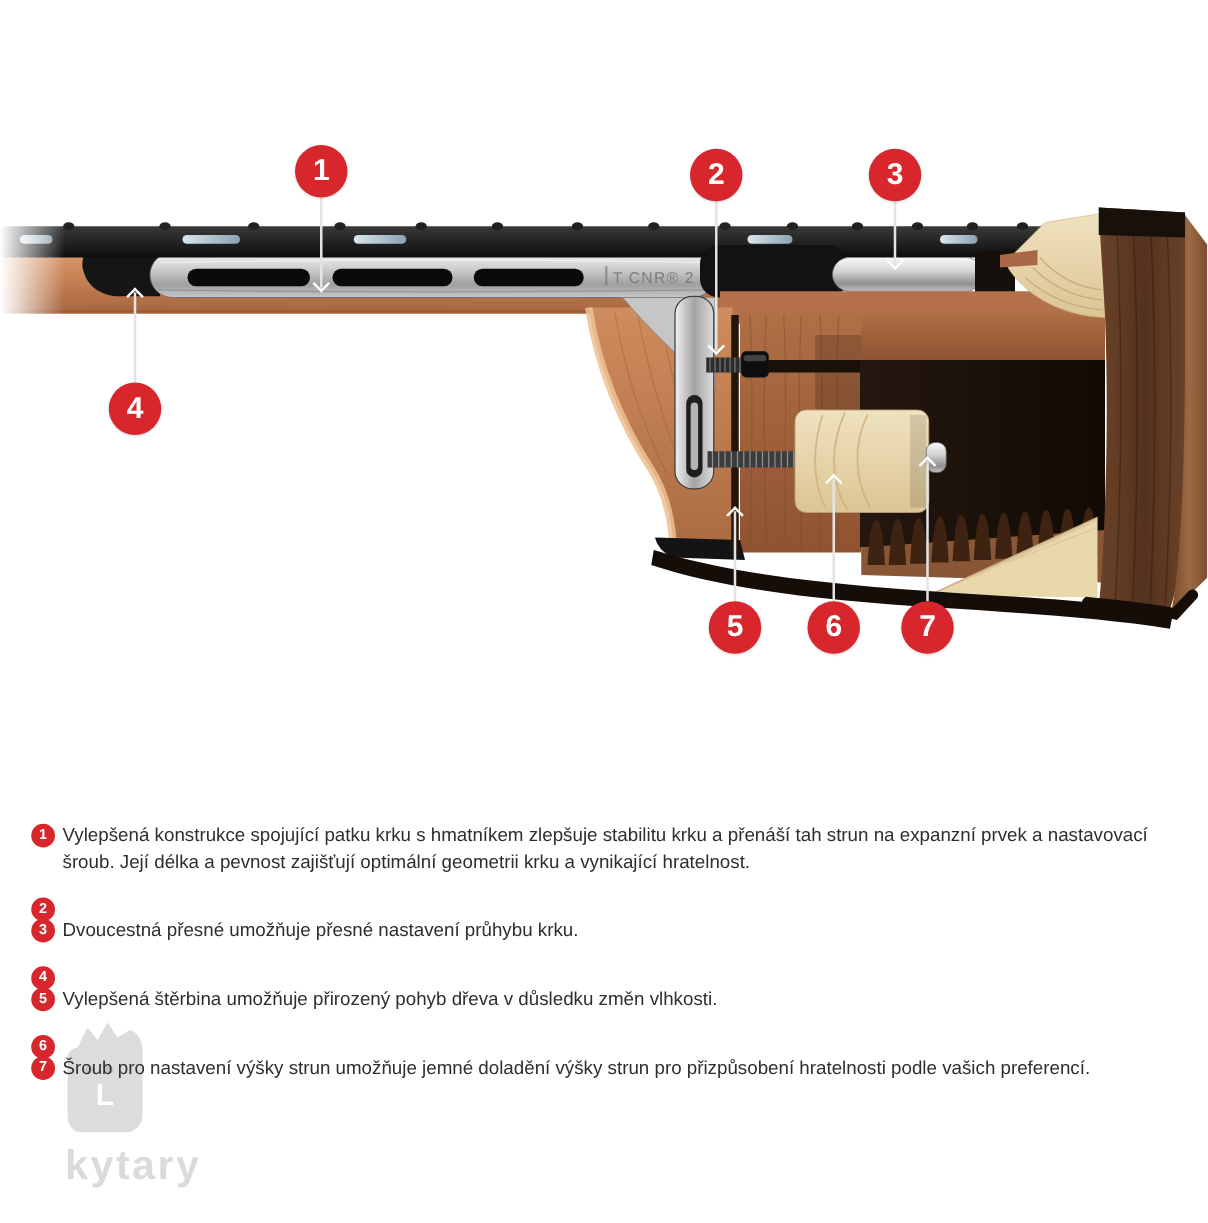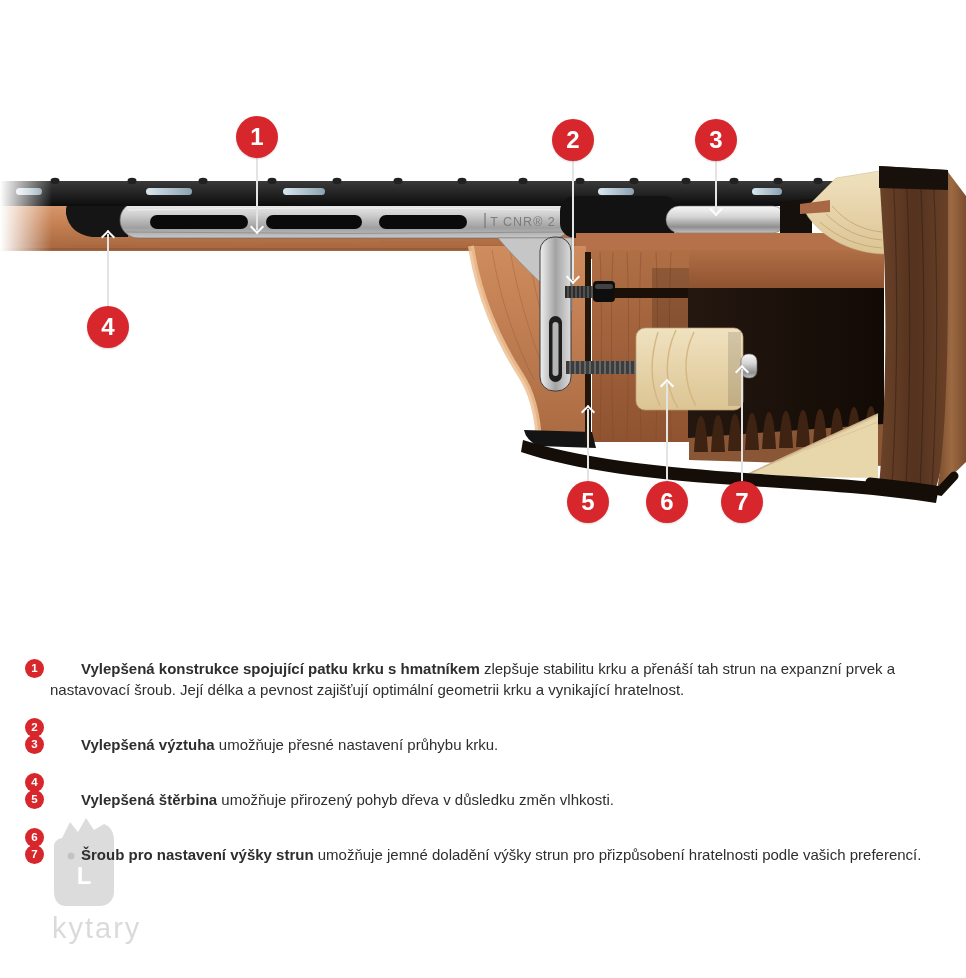--- a/index.html
+++ b/index.html
@@ -15,25 +15,25 @@
   .arrow.up{transform:rotate(135deg);}
   .callout{position:absolute;width:42px;height:42px;border-radius:50%;background:#d7262c;
            color:#fff;font-size:24px;font-weight:bold;text-align:center;line-height:42px;
            z-index:5;box-shadow:0 1px 2px rgba(0,0,0,0.15);}
 
   
   .legend{position:absolute;left:25px;top:658px;width:899px;display:flex;flex-direction:column;gap:17px;z-index:2;}
   .lg-item{position:relative;padding-left:25px;font-size:15px;line-height:21px;}
   .lg-num{position:absolute;left:0;top:1px;width:19px;height:19px;border-radius:50%;background:#d7262c;
           color:#fff;font-size:11.5px;font-weight:bold;text-align:center;line-height:19px;}
-  .lg-lead{font-weight:bold;margin-left:31px;}
+  .lg-lead{font-weight:normal;}
 
   
   .watermark{position:absolute;left:52px;top:816px;width:160px;z-index:1;opacity:0.6;}
-  .wm-text{font-size:29px;font-weight:normal;letter-spacing:2px;color:#c3c3c3;margin-top:2px;}
+  .wm-text{font-size:33px;font-weight:bold;letter-spacing:2px;color:#c3c3c3;margin-top:2px;}
 </style>
 </head>
 <body>
 
 <div class="canvas">
 
   <div class="diagram">
     <svg width="966" height="560" viewBox="0 0 966 560">
       <defs>
         <linearGradient id="gWood" x1="0" y1="0" x2="0" y2="1">
@@ -303,20 +303,20 @@
       <circle cx="19" cy="40" r="3.5" fill="#9c9c9c"></circle>
       <circle cx="35" cy="40" r="3.5" fill="#9c9c9c"></circle>
       <text x="32" y="68" text-anchor="middle" font-size="24" font-weight="bold" fill="#ffffff">L</text>
     </svg>
     <div class="wm-text">kytary</div>
   </div>
 
   <div class="legend" id="legend">
       <div class="lg-item"><span class="lg-num">1</span><span class="lg-text"><span class="lg-lead">Vylepšená konstrukce spojující patku krku s hmatníkem</span> zlepšuje stabilitu krku a přenáší tah strun na expanzní prvek a nastavovací šroub. Její délka a pevnost zajišťují optimální geometrii krku a vynikající hratelnost.</span></div>
       <div class="lg-item"><span class="lg-num">2</span></div>
-      <div class="lg-item"><span class="lg-num">3</span><span class="lg-text"><span class="lg-lead">Vylepšená výztuha</span> umožňuje přesné nastavení průhybu krku.</span></div>
+      <div class="lg-item"><span class="lg-num">3</span><span class="lg-text"><span class="lg-lead">Dvoucestná přesné</span> umožňuje přesné nastavení průhybu krku.</span></div>
       <div class="lg-item"><span class="lg-num">4</span></div>
       <div class="lg-item"><span class="lg-num">5</span><span class="lg-text"><span class="lg-lead">Vylepšená štěrbina</span> umožňuje přirozený pohyb dřeva v důsledku změn vlhkosti.</span></div>
       <div class="lg-item"><span class="lg-num">6</span></div>
       <div class="lg-item"><span class="lg-num">7</span><span class="lg-text"><span class="lg-lead">Šroub pro nastavení výšky strun</span> umožňuje jemné doladění výšky strun pro přizpůsobení hratelnosti podle vašich preferencí.</span></div>
     </div>
 
 </div>
 
 </body></html>

